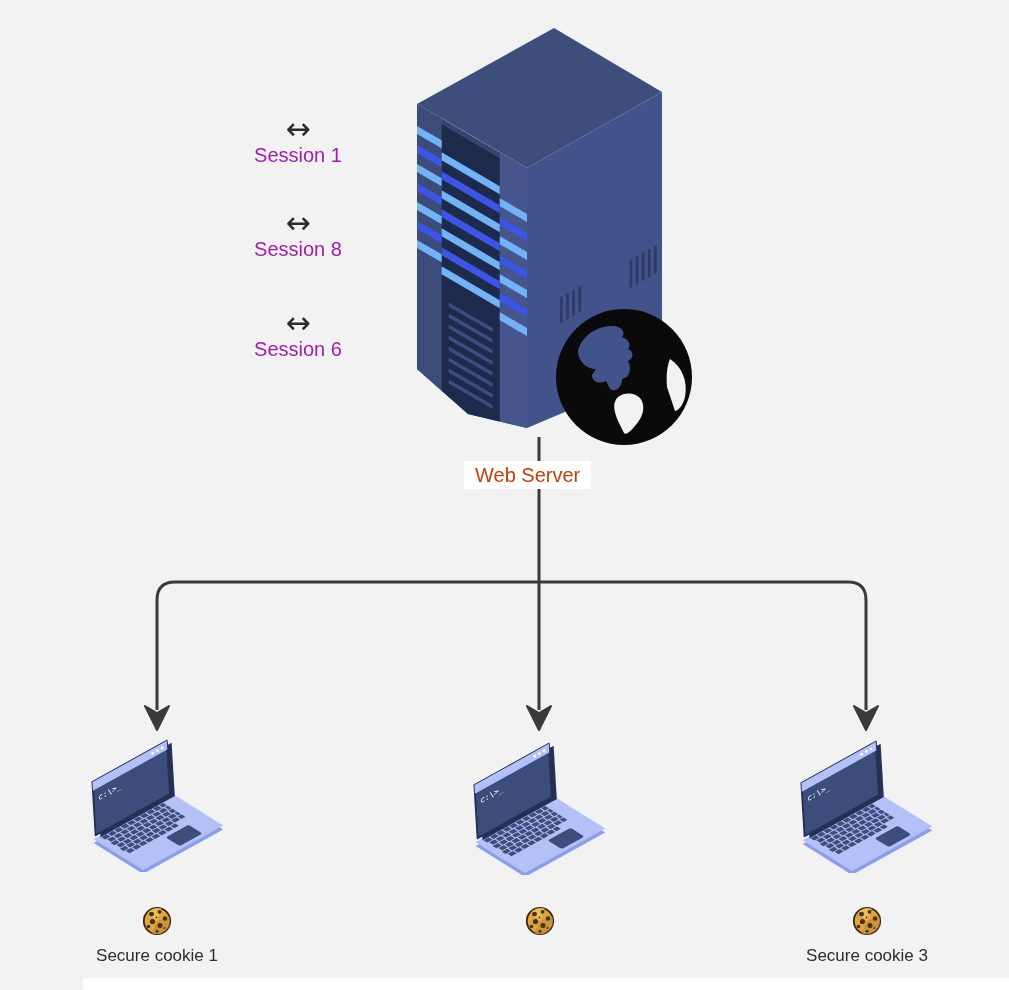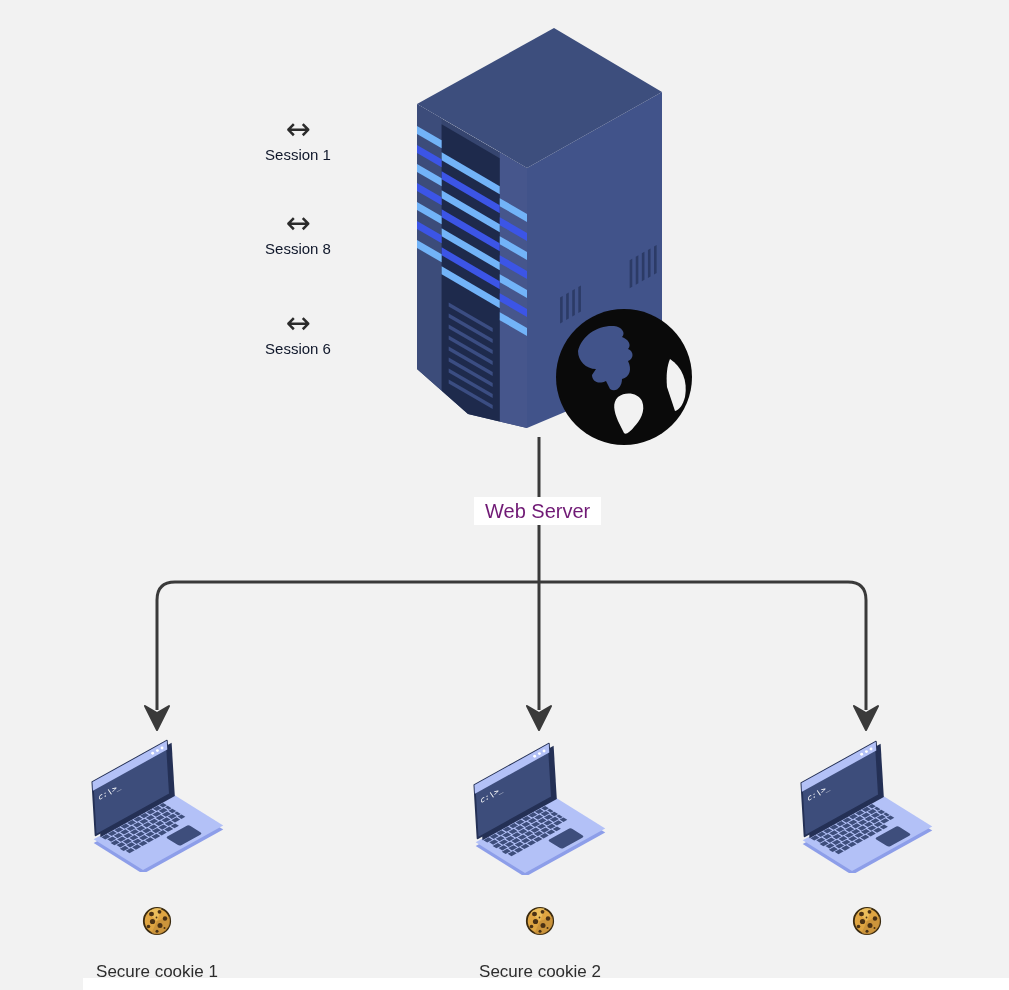--- a/index.html
+++ b/index.html
@@ -11,25 +11,25 @@
     --stripe-light:#72b3f8; --stripe-royal:#3c55e6; --vent:#3b4d82; --dash:#2c3b66;
     --lap-base:#b3c1f7; --lap-lip:#8d9ee9; --lap-dark:#243055; --lap-key:#3e4e7c; --lap-screen:#3d4d7b;
   }
   *{margin:0;padding:0;box-sizing:border-box;}
   body{font-family:"Liberation Sans","DejaVu Sans",sans-serif;background:#fff;}
   .canvas{position:relative;width:1009px;height:990px;background:var(--bg);overflow:hidden;}
   svg{display:block;}
   .diagram-svg{position:absolute;left:0;top:0;}
   .session{position:absolute;left:218px;width:160px;text-align:center;color:var(--text);}
   .session .glyph{font-size:30px;line-height:30px;font-family:"DejaVu Sans",sans-serif;color:#2b2b2b;}
-  .session .lbl{font-size:15px;line-height:22px;color:#0f172a;}
+  .session .lbl{font-size:20px;line-height:22px;color:#a21caf;}
   .s1{top:114px;} .s2{top:208px;} .s3{top:308px;}
-  .server-label{position:absolute;left:474px;top:461px;background:#ffffff;padding:2px 11px;
-    font-size:20px;line-height:24px;color:#701a75;margin-top:36px;}
-  .cookie-label{position:absolute;width:220px;text-align:center;font-size:17px;line-height:20px;color:#2d2d2d;top:946px;margin-top:16px;}
+  .server-label{position:absolute;left:464px;top:461px;background:#ffffff;padding:2px 11px;
+    font-size:20px;line-height:24px;color:#c2410c;}
+  .cookie-label{position:absolute;width:220px;text-align:center;font-size:17px;line-height:20px;color:#2d2d2d;top:946px;}
   .cl1{left:47px;} .cl2{left:430px;} .cl3{left:757px;}
   .cookie-svg{position:absolute;width:32px;height:32px;top:905px;}
   .ck1{left:141px;} .ck2{left:524px;} .ck3{left:851px;}
   .laptop-svg{position:absolute;width:155px;height:145px;}
   .lp1{left:80px;top:727px;} .lp2{left:462px;top:730px;} .lp3{left:789px;top:728px;}
   .bottom-strip{position:absolute;left:83px;top:978px;width:926px;height:12px;background:#ffffff;}
 </style>
 </head>
 <body>
 
@@ -203,16 +203,16 @@
       <use href="#cookie"></use>
     </svg>
   <svg class="cookie-svg ck2" viewBox="0 0 32 32">
       <use href="#cookie"></use>
     </svg>
   <svg class="cookie-svg ck3" viewBox="0 0 32 32">
       <use href="#cookie"></use>
     </svg>
 
   <div class="cookie-label cl1">Secure cookie 1</div>
-  <div class="cookie-label cl2">Secure cookie 2</div>
+  <div class="cookie-label cl3">Secure cookie 3</div>
 
   <div class="bottom-strip"></div>
 </div>
 
 </body></html>

